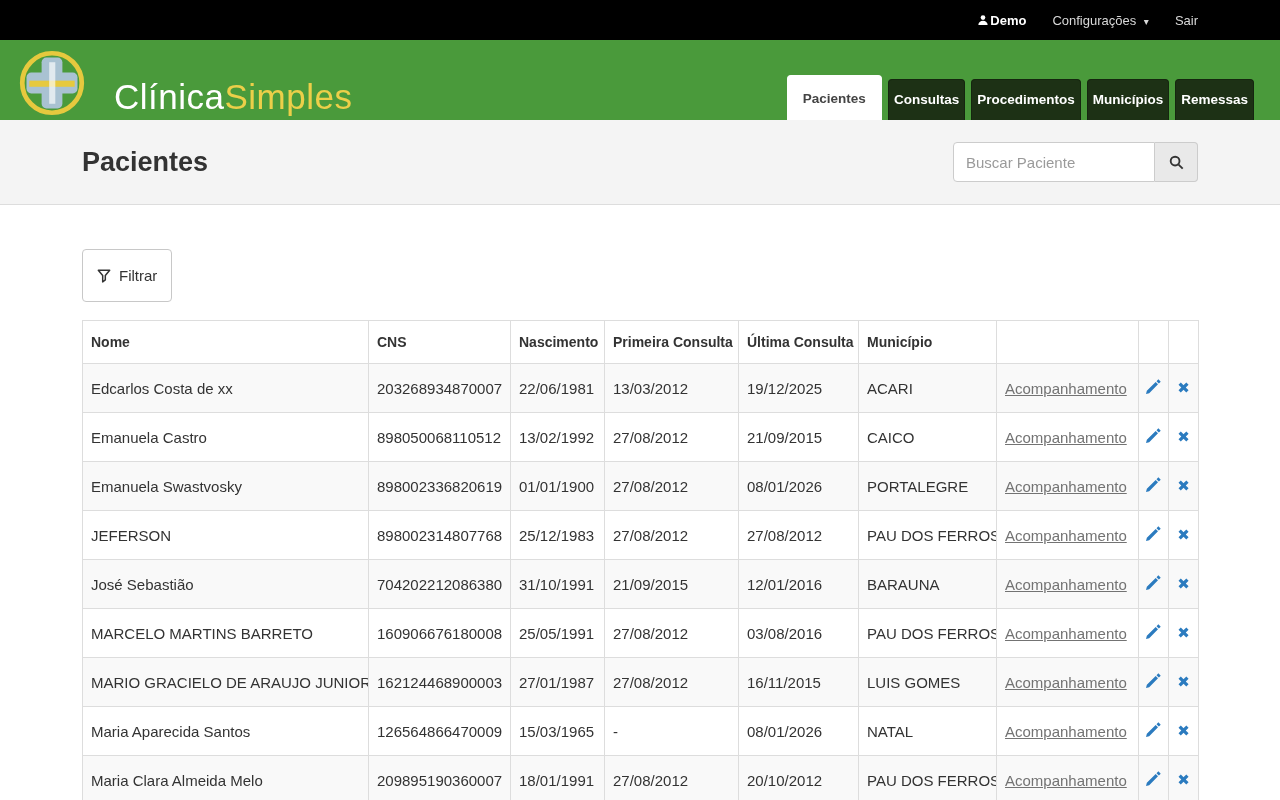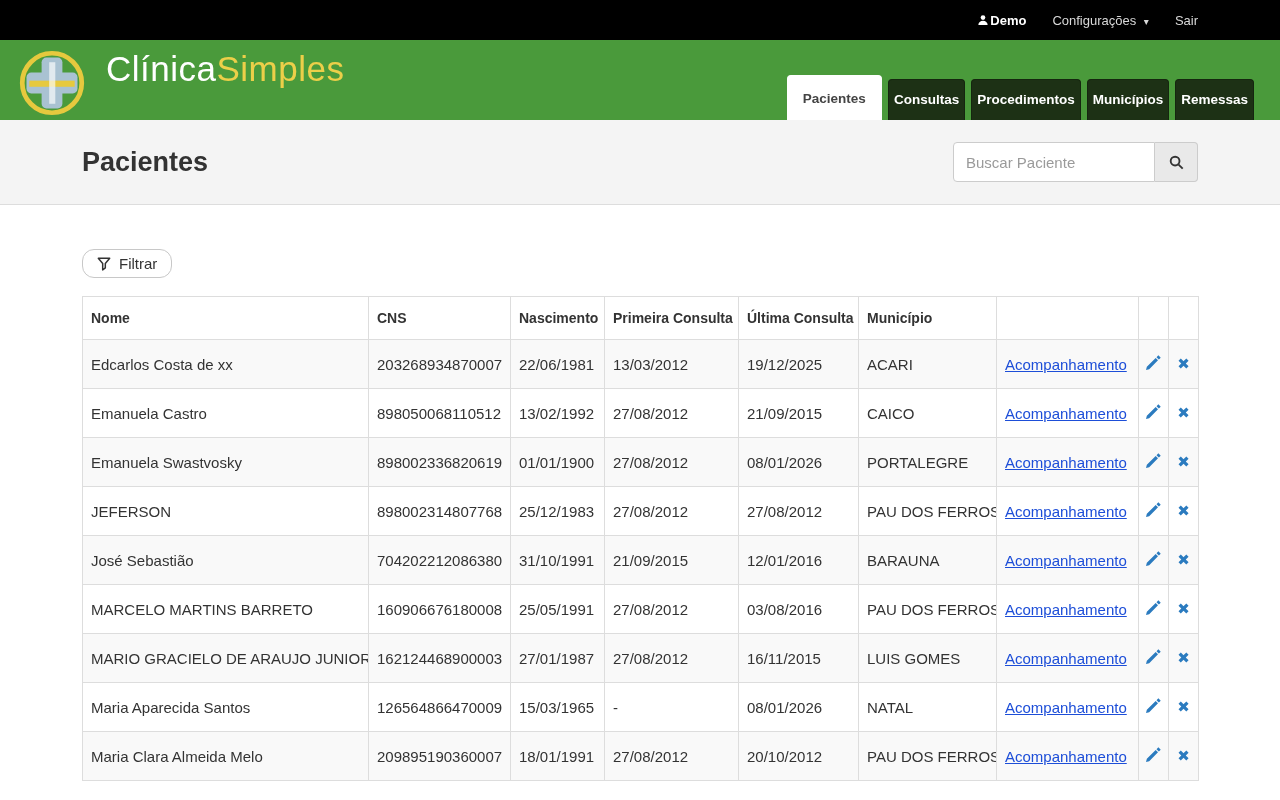--- a/index.html
+++ b/index.html
@@ -15,21 +15,21 @@
   
   .topbar { background:#000; height:40px; }
   .topbar .container { height:100%; display:flex; justify-content:flex-end; align-items:center; gap:26px; }
   .topbar a { color:#d9d9d9; font-size:13px; text-decoration:none; cursor:pointer; }
   .topbar .user { color:#fff; font-weight:bold; font-size:13px; display:inline-flex; align-items:center; gap:1px; text-decoration:none; }
   .caret { font-size:10px; margin-left:4px; color:#d9d9d9; }
 
   
   .navbar { background:#4a9a3b; height:80px; }
   .navbar-inner { height:100%; display:flex; justify-content:space-between; align-items:flex-end; padding:0 26px 0 18px; }
-  .brand { display:flex; align-items:flex-start; gap:20px; align-self:center; text-decoration:none; margin-top:6px; }
+  .brand { display:flex; align-items:flex-end; gap:28px; align-self:center; text-decoration:none; margin-top:6px; }
   .brand-text { font-size:35px; letter-spacing:0.5px; font-weight:400; }
   .brand-part1 { color:#ffffff; }
   .brand-part2 { color:#eccf49; }
 
   .tabs { list-style:none; display:flex; align-items:flex-end; gap:6px; margin:0; padding:0; }
   .tabs a {
     display:block; padding:12px 5px 13px;
     background:#1d3115; color:#fff;
     font-size:13.5px; font-weight:bold;
     text-decoration:none;
@@ -60,38 +60,38 @@
     width:43px; height:40px;
     border:1px solid #ccc; border-left:none;
     background:#e9e9e9; border-radius:0 4px 4px 0;
     cursor:pointer; display:flex; align-items:center; justify-content:center;
   }
 
   
   main { padding-top:44px; padding-bottom:0; }
   .filter-btn {
     display:inline-flex; align-items:center; gap:8px;
-    padding:5px 14px; background:#fff;
-    border:1px solid #c8c8c8; border-radius:12px;
+    padding:17px 14px; background:#fff;
+    border:1px solid #c8c8c8; border-radius:4px;
     font-size:15px; color:#333; cursor:pointer;
     font-family:"Liberation Sans",sans-serif;
     margin-bottom:18px;
   }
 
   table.patients { width:100%; border-collapse:collapse; font-size:15px; table-layout:fixed; }
   .patients th, .patients td {
     border:1px solid #ddd;
     padding:15px 8px;
     text-align:left; vertical-align:middle;
     overflow:hidden; white-space:nowrap;
   }
   .patients thead th { font-weight:bold; font-size:14px; padding:13px 8px; background:#fff; }
   .patients tbody tr:nth-child(odd) { background:#f9f9f9; }
   .patients tbody tr:nth-child(even) { background:#ffffff; }
-  td.c-action a { color:#1d4ed8; text-decoration:underline;text-align:right; }
+  td.c-action a { color:#737373; text-decoration:underline;text-align:right; }
   td.c-icon { text-align:center; padding:15px 2px; }
   td.c-icon a { text-decoration:none; display:inline-block; }
   .x-glyph { color:#2b7bbf; font-weight:bold; font-size:15px; font-family:"DejaVu Sans",sans-serif; }
 </style>
 </head>
 <body>
 
 <header class="topbar">
   <div class="container">
     <a class="user">

